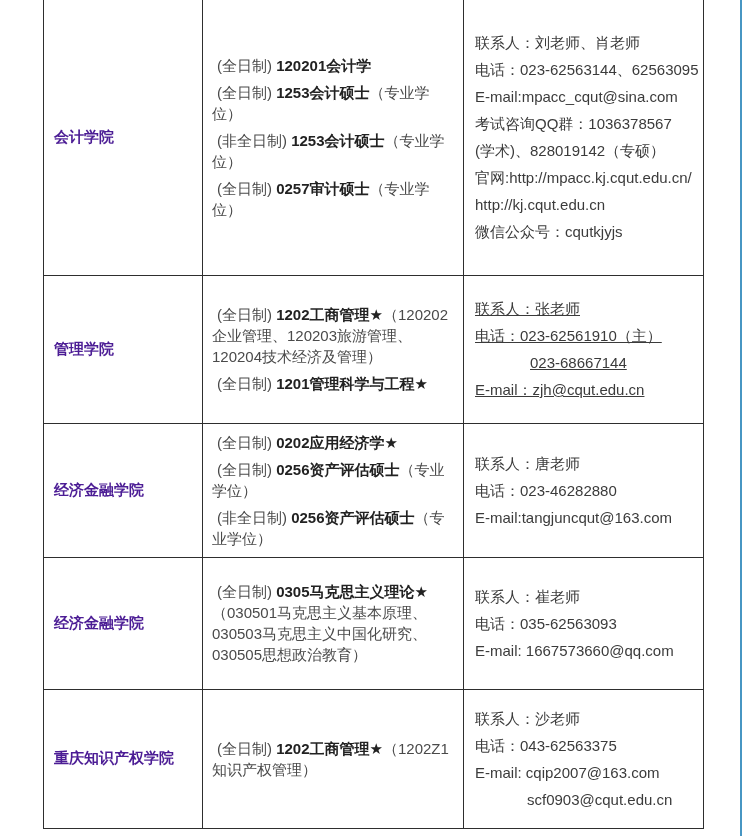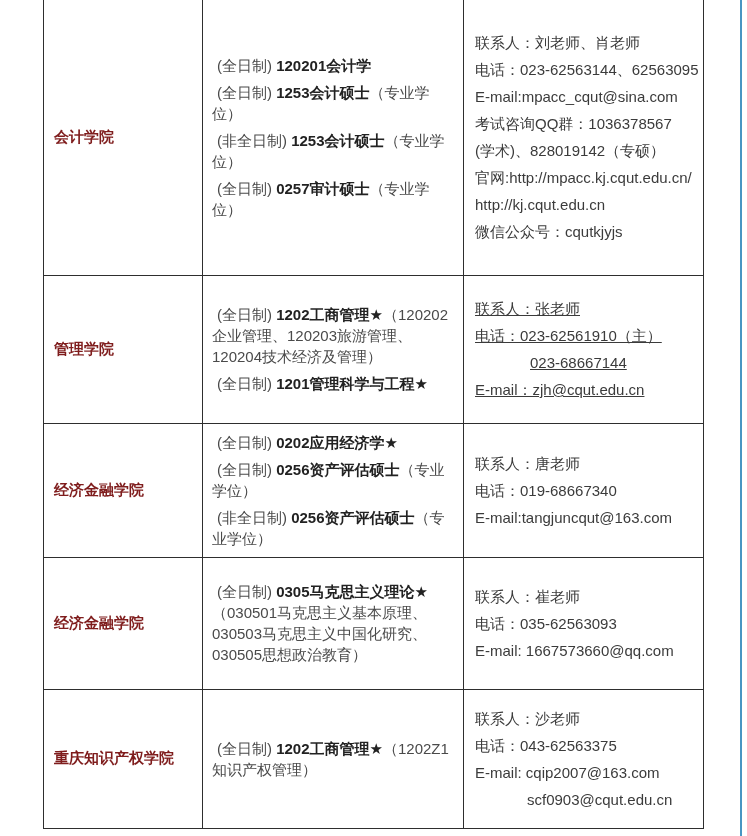--- a/index.html
+++ b/index.html
@@ -17,21 +17,21 @@
   col.c2{width:261px}
   col.c3{width:240px}
   td{
     border:1px solid #2e2e2e;
     vertical-align:middle;
     font-size:15px;
     overflow:hidden;
   }
   tr:first-child td{border-top:none;}
   td.college{padding:2px 6px 2px 10px;}
-  .college-name{font-weight:bold;color:#7f1d1d;font-family:Liberation Mono, monospace;}
+  .college-name{font-weight:bold;color:#4c1d95;font-family:Liberation Mono, monospace;}
   td.programs{padding:2px 6px 2px 9px;}
   td.contact{padding:2px 4px 2px 11px;}
   p.line{margin:6px 0;line-height:21px;}
   p.program-line{text-indent:5px;color:#4a4a4a;}
   .prog-name{font-weight:bold;color:#222;text-align:right;}
   .prog-note{color:#4a4a4a;}
   p.contact-line{color:#3b3b3b;}
   .accent{position:absolute;top:0;height:836px;width:2px;}
 </style>
 </head>
@@ -85,21 +85,21 @@
           <td class="college" style="border-color: rgb(46, 46, 46);">
             <div class="college-name">经济金融学院</div>
           </td>
           <td class="programs" style="border-color: rgb(46, 46, 46);">
             <p class="line program-line"><span class="prog-mode">(全日制) </span><span class="prog-name">0202应用经济学★</span><span class="prog-note"></span></p>
             <p class="line program-line"><span class="prog-mode">(全日制) </span><span class="prog-name">0256资产评估硕士</span><span class="prog-note">（专业学位）</span></p>
             <p class="line program-line"><span class="prog-mode">(非全日制) </span><span class="prog-name">0256资产评估硕士</span><span class="prog-note">（专业学位）</span></p>
           </td>
           <td class="contact" style="border-color: rgb(46, 46, 46);">
             <p class="line contact-line">联系人：唐老师</p>
-            <p class="line contact-line">电话：019-68667340</p>
+            <p class="line contact-line">电话：023-46282880</p>
             <p class="line contact-line">E-mail:tangjuncqut@163.com</p>
           </td>
         </tr>
         <tr style="height: 132px;">
           <td class="college" style="border-color: rgb(46, 46, 46);">
             <div class="college-name">经济金融学院</div>
           </td>
           <td class="programs" style="border-color: rgb(46, 46, 46);">
             <p class="line program-line"><span class="prog-mode">(全日制) </span><span class="prog-name">0305马克思主义理论★</span><span class="prog-note">（030501马克思主义基本原理、030503马克思主义中国化研究、030505思想政治教育）</span></p>
           </td>

